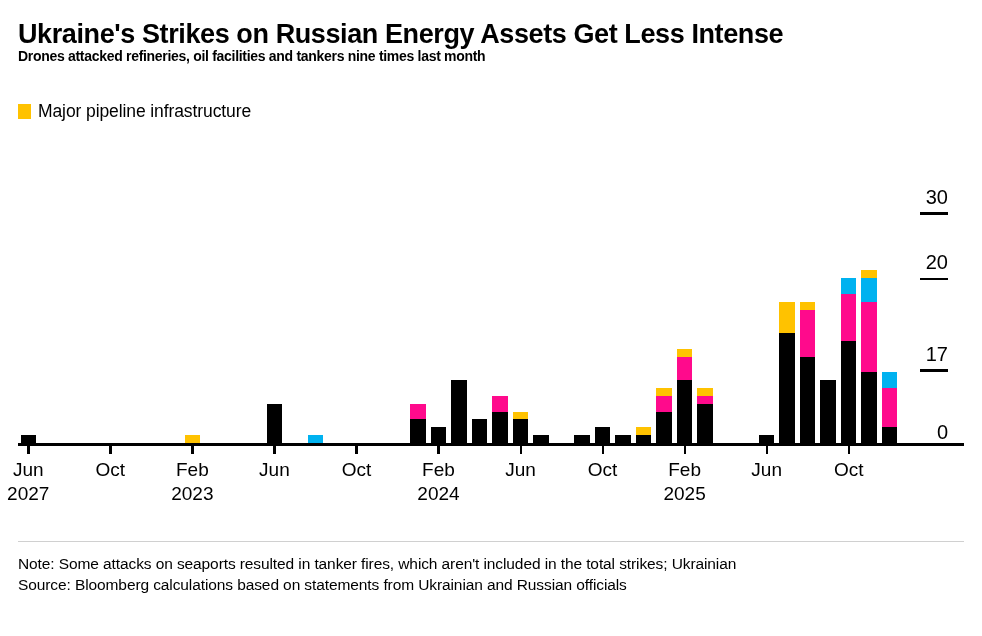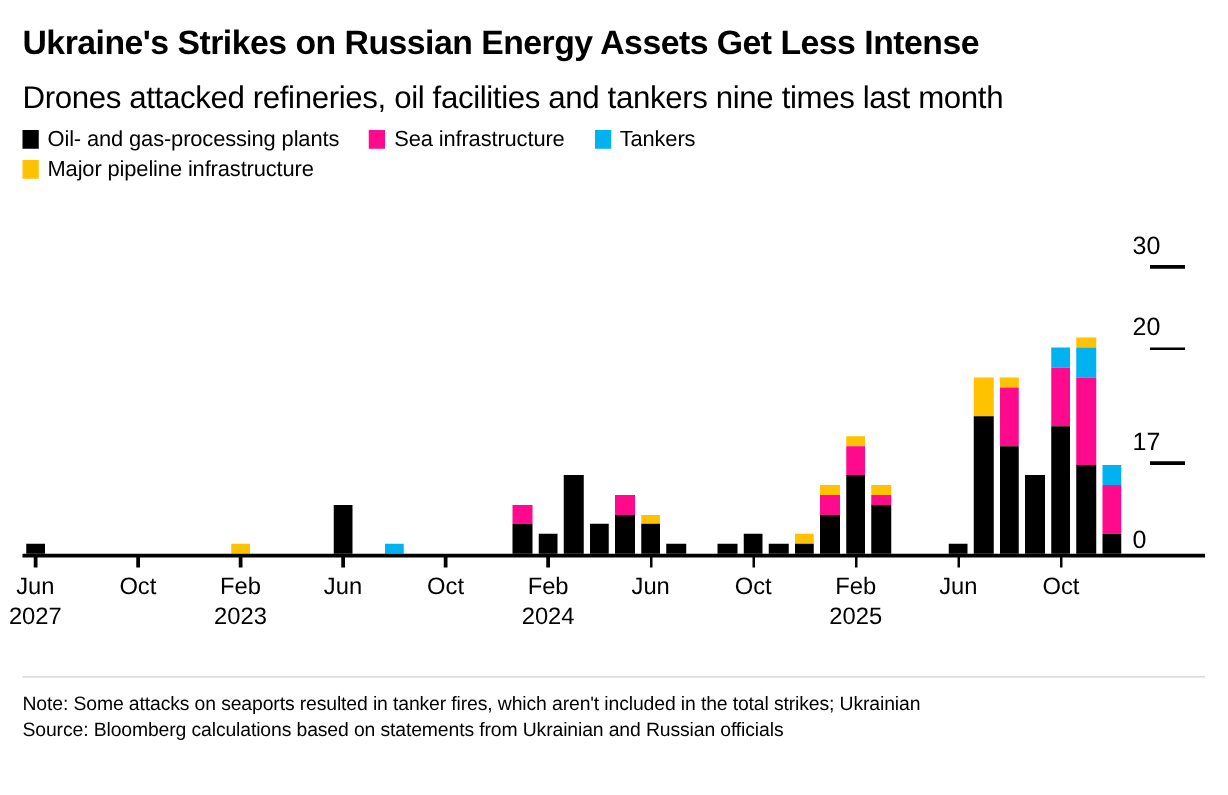--- a/index.html
+++ b/index.html
@@ -30,24 +30,24 @@
     width: 940px;
     font-size: 27px;
     font-weight: bold;
     letter-spacing: -0.4px;
     line-height: 32px;
     white-space: nowrap;
   }
   .subhead {
     position: absolute;
     left: 18px;
-    top: 65px;
+    top: 43px;
     width: 950px;
-    font-size: 25px;
-    font-weight: normal;
+    font-size: 14px;
+    font-weight: bold;
     line-height: 26px;
     letter-spacing: -0.3px;
     white-space: nowrap;
   }
 
   
   .legend {
     position: absolute;
     left: 18px;
     top: 99px;
@@ -108,21 +108,21 @@
     position: absolute;
     left: 888px;
     top: 0;
     width: 58px;
     height: 290px;
   }
   .y-tick {
     position: absolute;
     right: 0;
     width: 58px;
-    text-align: left;
+    text-align: right;
   }
   .y-tick .y-val {
     font-size: 20px;
     line-height: 22px;
     display: block;
     padding-right: 16px;
   }
   .y-tick .y-rule {
     position: absolute;
     right: 16px;
@@ -201,34 +201,20 @@
 <body>
 
 <div id="chart-root">
 
   <div class="headline">Ukraine's Strikes on Russian Energy Assets Get Less Intense</div>
   <div class="subhead">Drones attacked refineries, oil facilities and tankers nine times last month</div>
 
   <div class="legend">
     <div class="legend-row">
       <div class="legend-item">
-        <span class="legend-swatch seg-oil"></span>
-        <span class="legend-label">Oil- and gas-processing plants</span>
-      </div>
-      <div class="legend-item">
-        <span class="legend-swatch seg-sea"></span>
-        <span class="legend-label">Sea infrastructure</span>
-      </div>
-      <div class="legend-item">
-        <span class="legend-swatch seg-tank"></span>
-        <span class="legend-label">Tankers</span>
-      </div>
-    </div>
-    <div class="legend-row">
-      <div class="legend-item">
         <span class="legend-swatch seg-pipe"></span>
         <span class="legend-label">Major pipeline infrastructure</span>
       </div>
     </div>
   </div>
 
   <div class="plot">
     <div class="plot-inner" id="bars-layer">
         <div class="bar" title="Jun 2022: 1" style="left: 2.50581px; width: 15.5px; height: 7.85px;">
           <div class="seg seg-oil" style="height: 7.85px;"></div>

